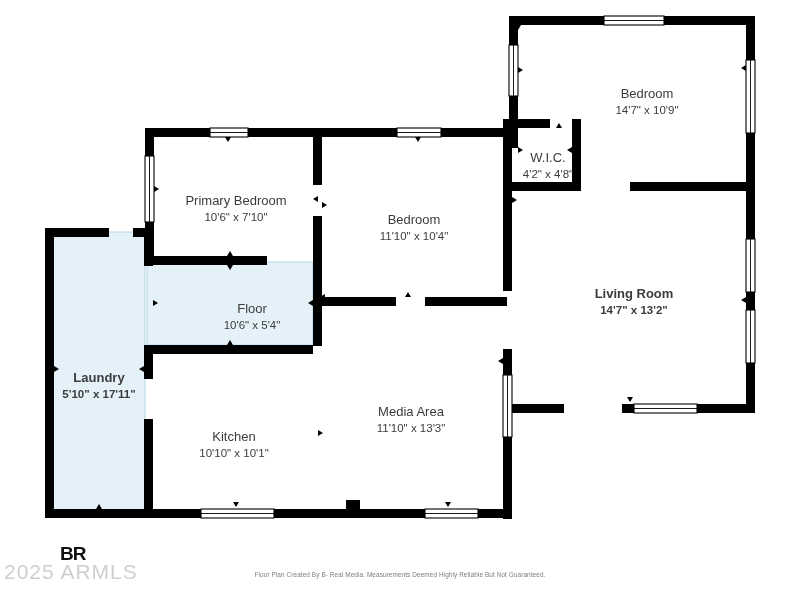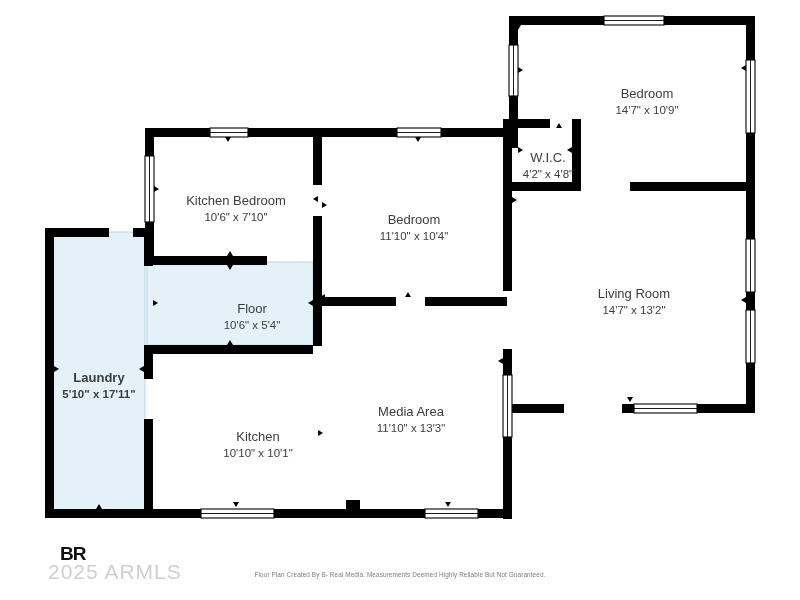--- a/index.html
+++ b/index.html
@@ -63,21 +63,20 @@
     margin-left: 40px;
   }
   .watermark {
     position: absolute;
     left: 4px;
     top: 560px;
     font-size: 21px;
     color: #cfcfcf;
     letter-spacing: 1px;
     font-family: "Liberation Sans", sans-serif;
-    margin-left: 44px;
   }
 </style>
 </head>
 <body>
 
 <svg id="floorplan-canvas" viewBox="0 0 800 600" xmlns="http://www.w3.org/2000/svg">
 
   <g>
 
     <rect x="49" y="232" width="96" height="281" fill="#e4f1f9" stroke="#b7d6e8" stroke-width="1"></rect>
@@ -286,21 +285,21 @@
     <polygon points="627,397 633,397 630,402"></polygon>
 
     <polygon points="503,358 503,364 498,361"></polygon>
   </g>
 
 </svg>
 
 <div>
 
   <div class="room-label" style="left:156px; top:192px; width:160px;">
-    <span class="rl-name">Kitchen Bedroom</span>
+    <span class="rl-name">Primary Bedroom</span>
     <span class="rl-dims">10'6" x 7'10"</span>
   </div>
 
   <div class="room-label" style="left:172px; top:300px; width:160px;">
     <span class="rl-name">Floor</span>
     <span class="rl-dims">10'6" x 5'4"</span>
   </div>
 
   <div class="room-label" style="left:334px; top:211px; width:160px;">
     <span class="rl-name">Bedroom</span>
@@ -310,31 +309,31 @@
   <div class="room-label" style="left:567px; top:85px; width:160px;">
     <span class="rl-name">Bedroom</span>
     <span class="rl-dims">14'7" x 10'9"</span>
   </div>
 
   <div class="room-label" style="left:488px; top:149px; width:120px;">
     <span class="rl-name">W.I.C.</span>
     <span class="rl-dims">4'2" x 4'8"</span>
   </div>
 
-  <div class="room-label" style="left:554px; top:285px; width:160px;">
+  <div class="room-label" style="left:554px; top:285px; width:160px;font-weight:bold;">
     <span class="rl-name">Living Room</span>
     <span class="rl-dims">14'7" x 13'2"</span>
   </div>
 
   <div class="room-label" style="left:331px; top:403px; width:160px;">
     <span class="rl-name">Media Area</span>
     <span class="rl-dims">11'10" x 13'3"</span>
   </div>
 
-  <div class="room-label" style="left:154px; top:428px; width:160px;padding-left:24px;">
+  <div class="room-label" style="left:154px; top:428px; width:160px;">
     <span class="rl-name">Kitchen</span>
     <span class="rl-dims">10'10" x 10'1"</span>
   </div>
 
   <div class="room-label" style="left:29px; top:369px; width:140px;font-weight:bold;">
     <span class="rl-name">Laundry</span>
     <span class="rl-dims">5'10" x 17'11"</span>
   </div>
 
 </div>

